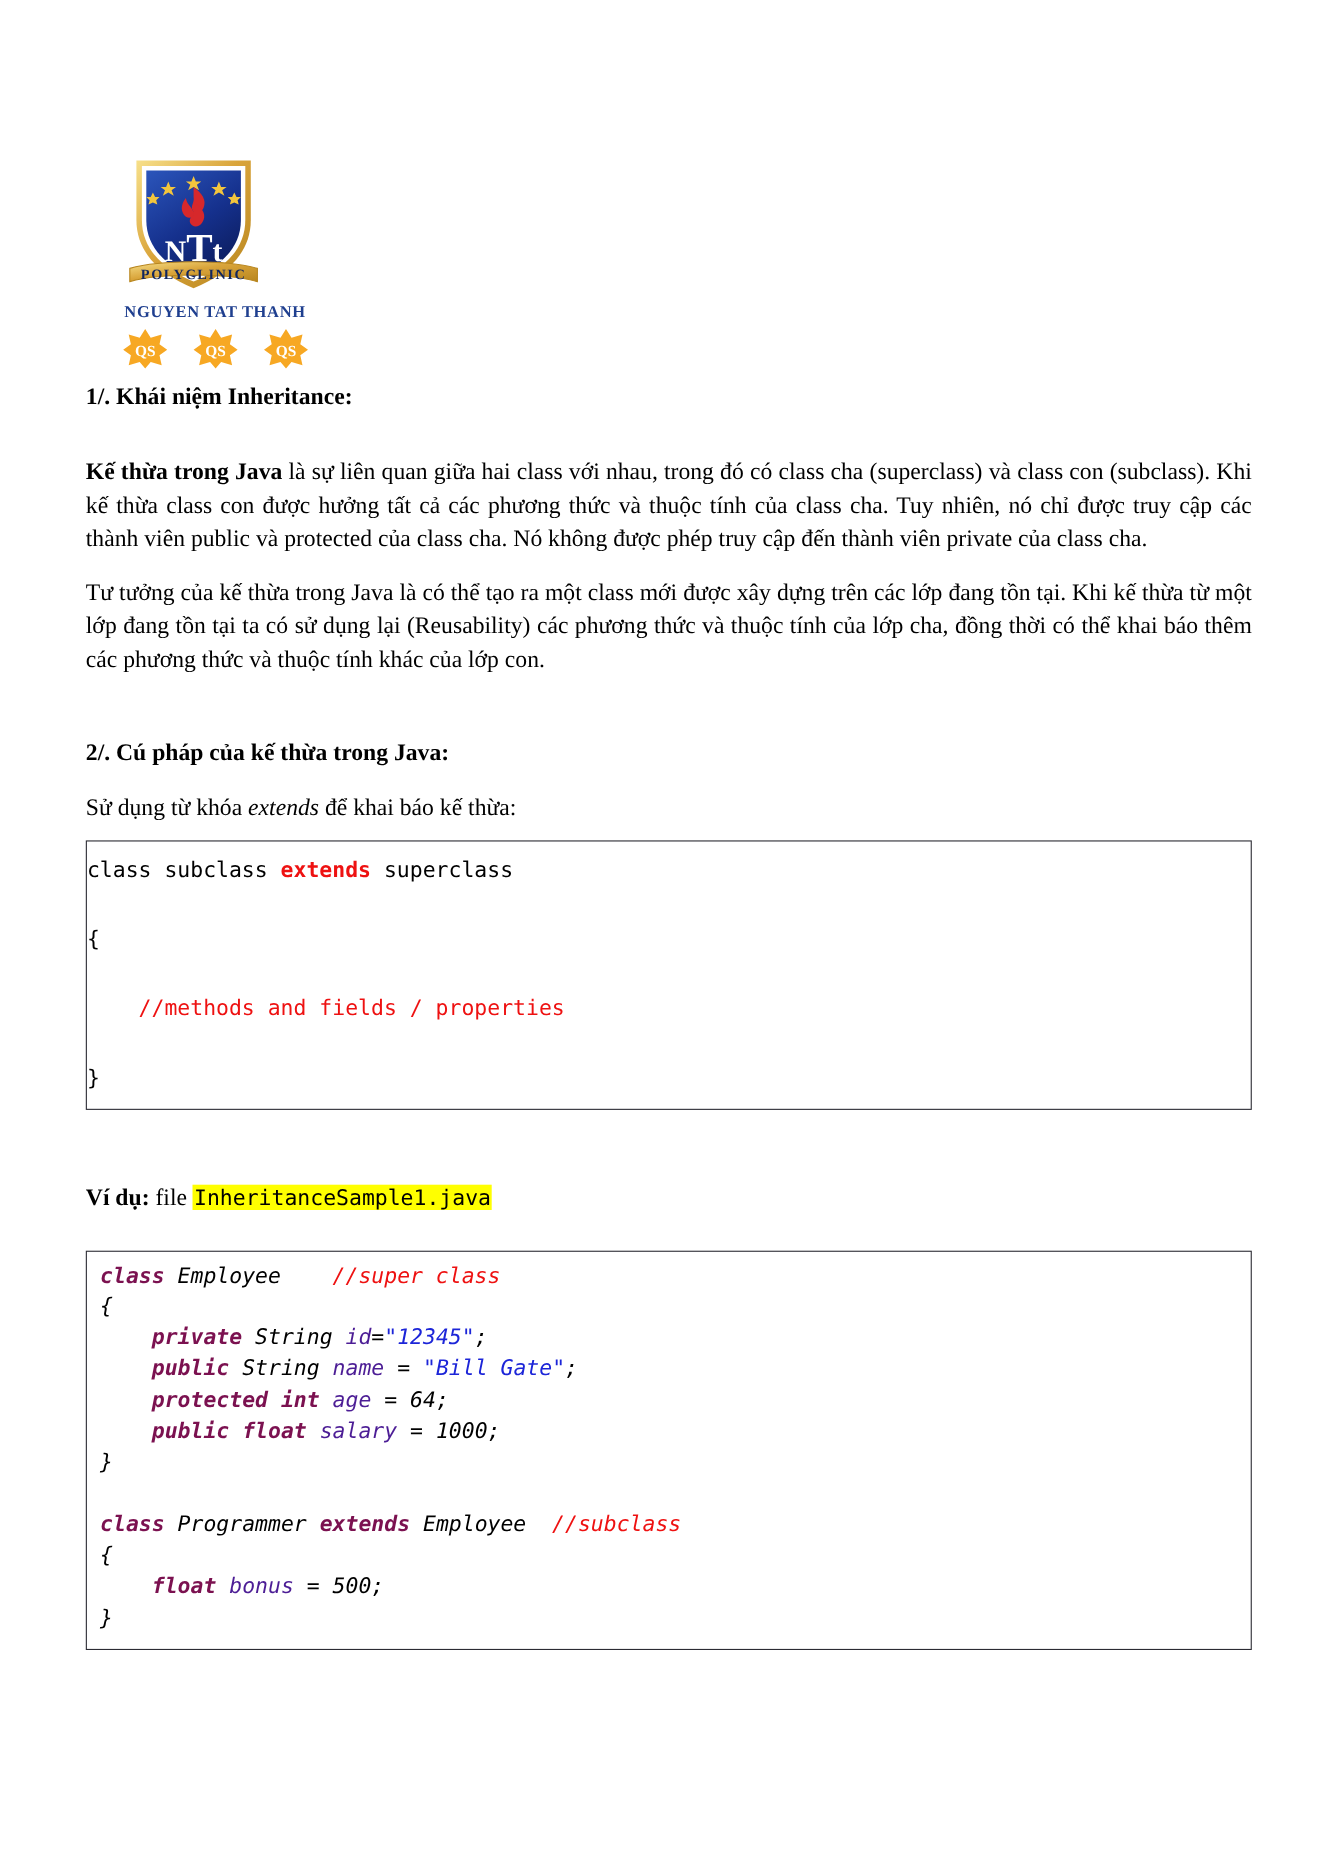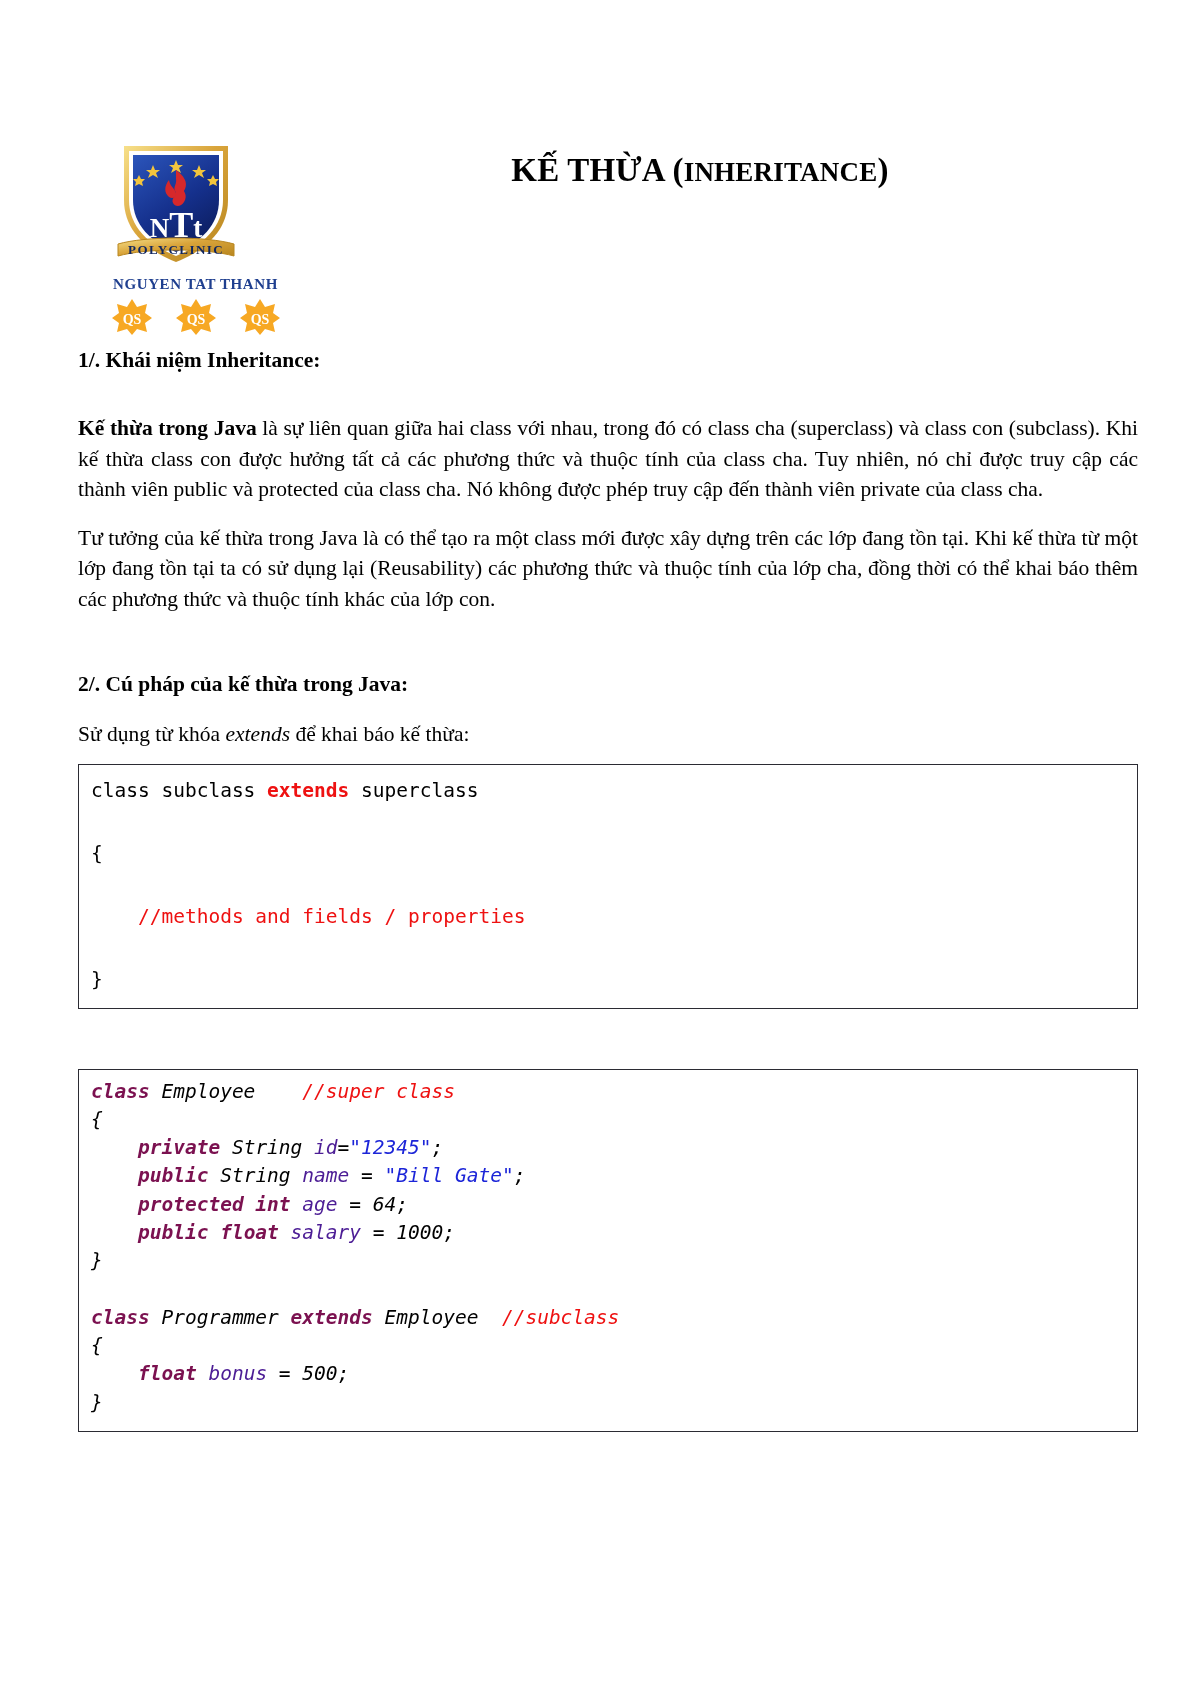--- a/index.html
+++ b/index.html
@@ -121,21 +121,21 @@
   .gap-18 { height: 18px; }
   .gap-22 { height: 22px; }
   .gap-46 { height: 46px; }
   .gap-58 { height: 58px; }
 
   
   .code-box {
     border: 1.2px solid #2b2b33;
     background: #ffffff;
     box-sizing: border-box;
-    padding: 10px 12px 12px 12px;
+    padding: 10px 12px 12px 0;
     font-family: "DejaVu Sans Mono", "Liberation Mono", monospace;
     font-size: 19.5px;
     line-height: 1.62;
     white-space: pre;
     color: #000000;
     overflow: hidden;
   }
   .code-box.syntax {
     line-height: 1.45;
     padding: 8px 12px 14px 12px;
@@ -222,23 +222,20 @@
         </div>
         <div class="qs-badge">
           <svg viewBox="0 0 42 38" width="42" height="38">
             <polygon points="21,1 26,9 36,6 34,15 41,20 34,25 36,34 26,31 21,37 16,31 6,34 8,25 1,20 8,15 6,6 16,9" fill="#f7a823"></polygon>
             <text x="21" y="26" text-anchor="middle" font-family="Liberation Serif, serif" font-size="14" font-weight="bold" fill="#ffffff">QS</text>
           </svg>
         </div>
       </div>
     </div>
 
-    <div class="doc-title">
-      <span>KẾ THỪA (</span><span class="small-caps">INHERITANCE</span><span>)</span>
-    </div>
   </div>
 
   <div class="content">
 
     <h2 class="section-heading">1/. Khái niệm Inheritance:</h2>
 
     <div class="gap-22"></div>
 
 
     <div class="gap-18"></div>
@@ -256,19 +253,20 @@
     <div class="gap-22"></div>
 
     <p class="para"><span>Sử dụng từ khóa </span><span class="italic">extends</span><span> để khai báo kế thừa:</span></p>
 
     <div class="gap-14"></div>
 
     <div class="code-box" id="syntax-code-box"><div class="code-line"><span class="tok-plain">class subclass </span><span class="tok-kw-red">extends</span><span class="tok-plain"> superclass</span></div><div class="code-line">&nbsp;</div><div class="code-line"><span class="tok-plain">{</span></div><div class="code-line">&nbsp;</div><div class="code-line"><span class="tok-cmt">    //methods and fields / properties</span></div><div class="code-line">&nbsp;</div><div class="code-line"><span class="tok-plain">}</span></div></div>
 
     <div class="gap-46"></div>
 
+    <p class="example-line"><span class="bold">Ví dụ:</span><span> file </span><span class="mono-highlight">InheritanceSample1.java</span></p>
 
     <div class="gap-14"></div>
 
     <div class="code-box syntax" id="example-code-box"><div class="code-line"><span class="tok-kw">class</span><span class="tok-plain"> Employee    </span><span class="tok-cmt">//super class</span></div><div class="code-line"><span class="tok-plain">{</span></div><div class="code-line"><span class="tok-plain">    </span><span class="tok-kw">private</span><span class="tok-plain"> String </span><span class="tok-var">id</span><span class="tok-plain">=</span><span class="tok-str">"12345"</span><span class="tok-plain">;</span></div><div class="code-line"><span class="tok-plain">    </span><span class="tok-kw">public</span><span class="tok-plain"> String </span><span class="tok-var">name</span><span class="tok-plain"> = </span><span class="tok-str">"Bill Gate"</span><span class="tok-plain">;</span></div><div class="code-line"><span class="tok-plain">    </span><span class="tok-kw">protected int</span><span class="tok-plain"> </span><span class="tok-var">age</span><span class="tok-plain"> = 64;</span></div><div class="code-line"><span class="tok-plain">    </span><span class="tok-kw">public float</span><span class="tok-plain"> </span><span class="tok-var">salary</span><span class="tok-plain"> = 1000;</span></div><div class="code-line"><span class="tok-plain">}</span></div><div class="code-line">&nbsp;</div><div class="code-line"><span class="tok-kw">class</span><span class="tok-plain"> Programmer </span><span class="tok-kw">extends</span><span class="tok-plain"> Employee  </span><span class="tok-cmt">//subclass</span></div><div class="code-line"><span class="tok-plain">{</span></div><div class="code-line"><span class="tok-plain">    </span><span class="tok-kw">float</span><span class="tok-plain"> </span><span class="tok-var">bonus</span><span class="tok-plain"> = 500;</span></div><div class="code-line"><span class="tok-plain">}</span></div></div>
 
   </div>
 </div>
 
 </body></html>

